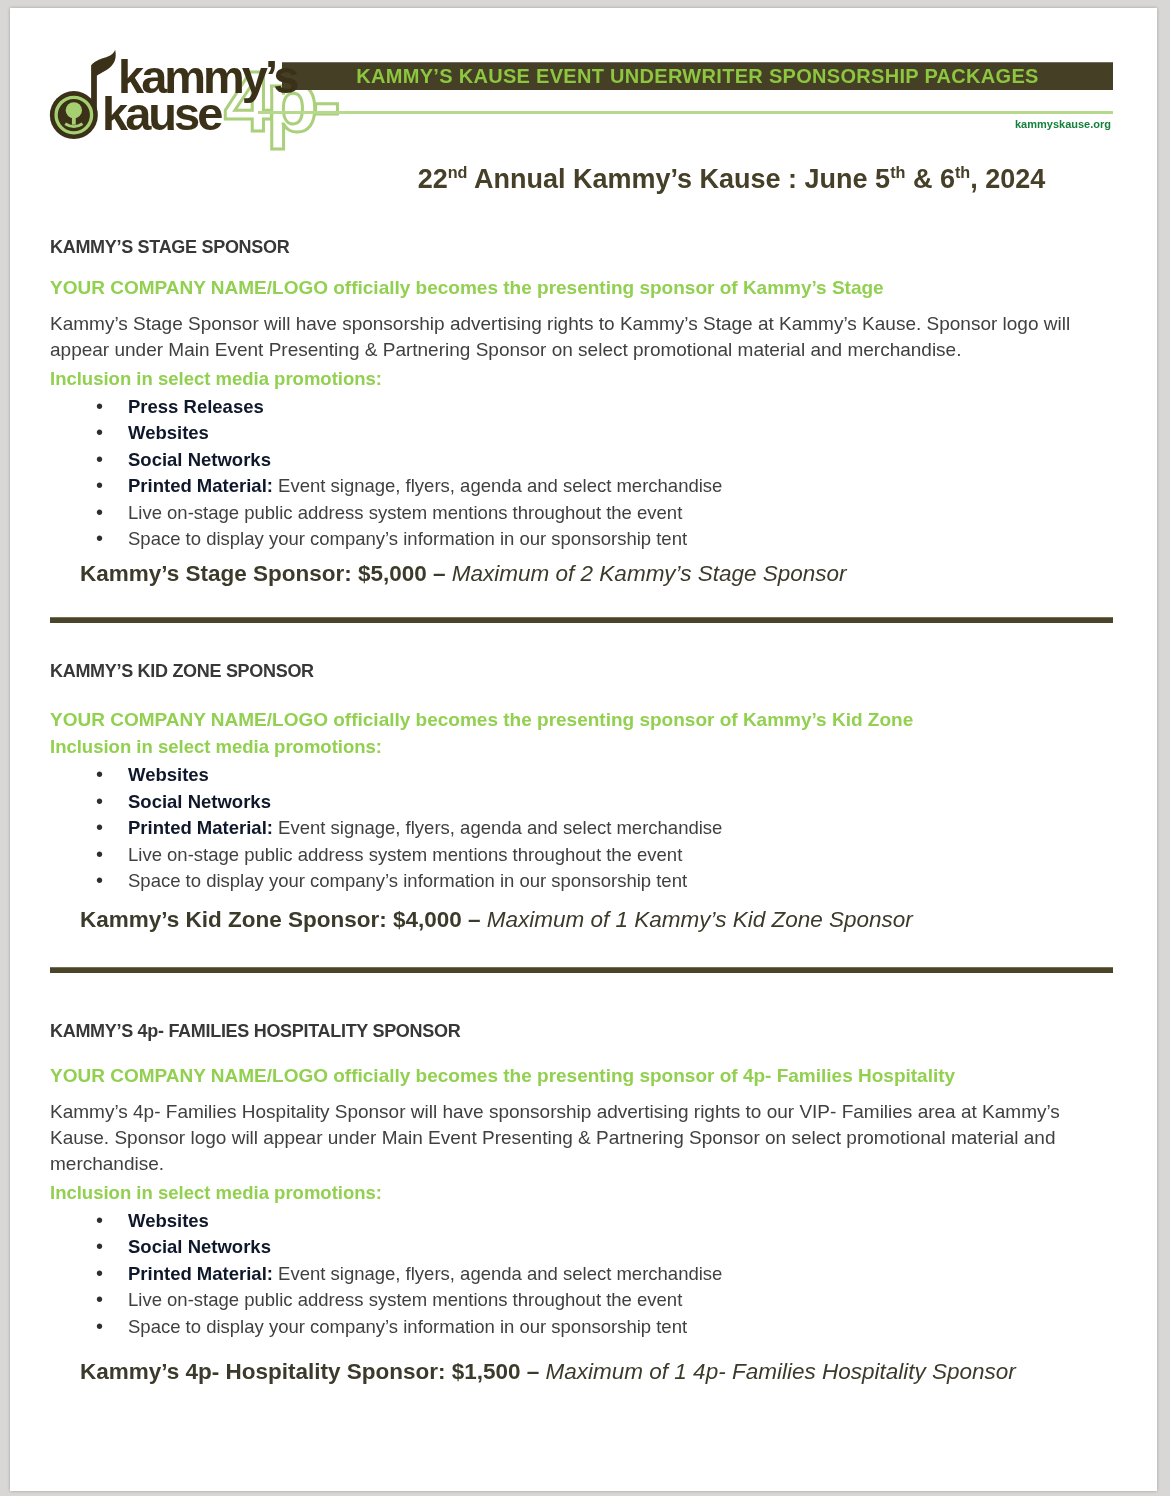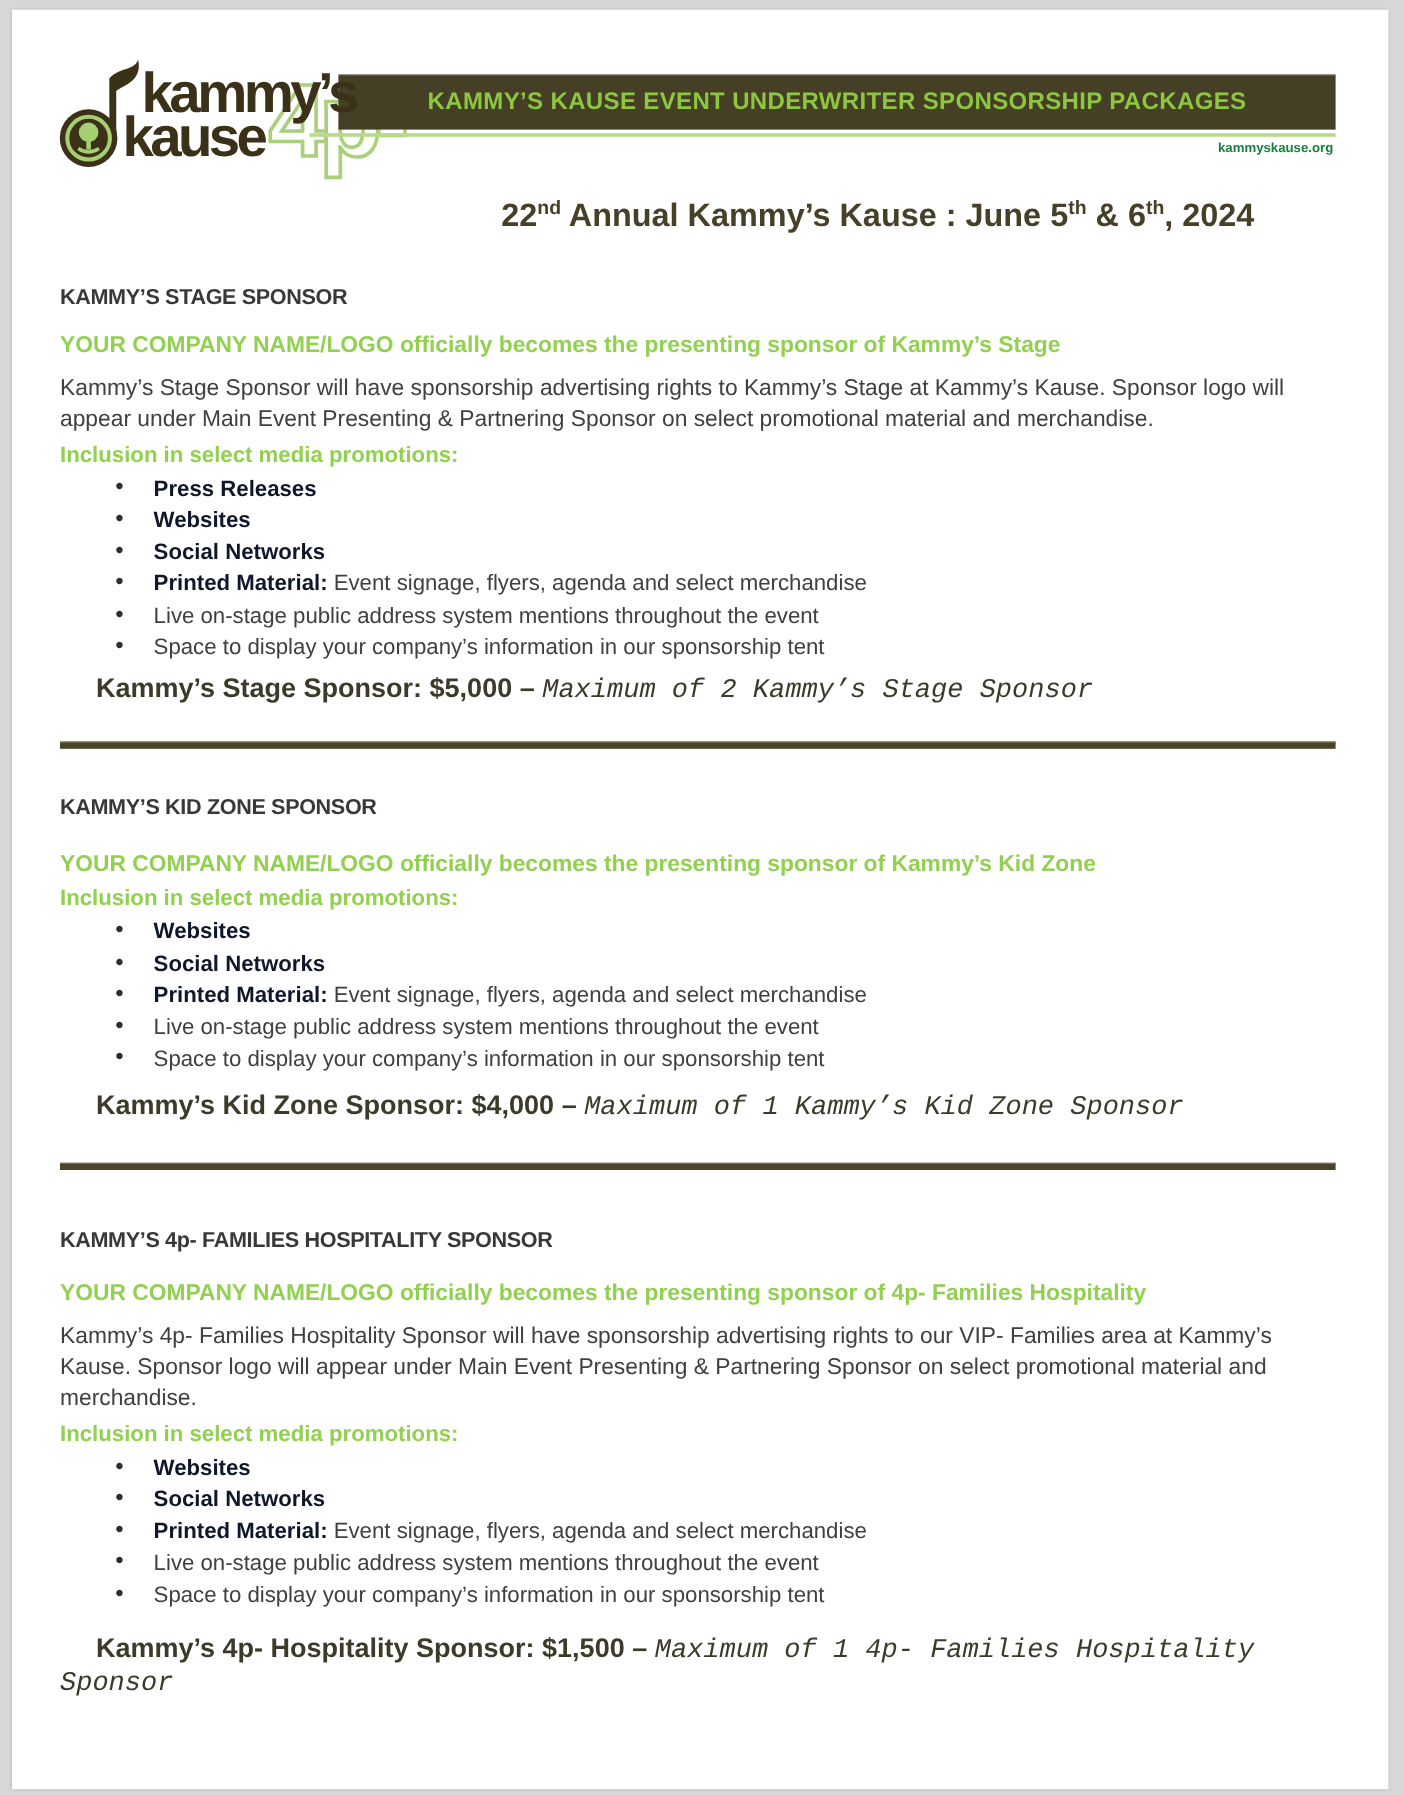--- a/index.html
+++ b/index.html
@@ -22,21 +22,21 @@
     -webkit-text-stroke:3px #abd07c;
   }
   .logo-icon{position:absolute;left:0;top:2px;z-index:1;}
   .logo-text{position:absolute;left:56px;top:16px;z-index:2;}
   .logo-line{
     font-weight:700;font-size:47px;line-height:37px;letter-spacing:-3px;
     color:#3a3118;text-transform:lowercase;
   }
   .logo-line.l1{margin-left:16px;}
   .banner{
-    position:absolute;left:232px;right:0;top:14px;height:46px;background:#453f26;
+    position:absolute;left:232px;right:0;top:14px;height:28px;background:#453f26;
     display:flex;align-items:center;justify-content:center;
     box-shadow:inset 0 1px 0 rgba(255,255,255,.25);
   }
   .banner-title{color:#8dc63f;font-weight:700;font-size:20px;letter-spacing:.3px;}
   .banner-underline{position:absolute;left:208px;right:0;top:63px;height:3px;background:#b7d98e;}
   .site-url{position:absolute;right:2px;top:70px;font-size:11px;font-weight:700;color:#15803d;}
 
   
   .event-title{
     margin-top:8px;text-align:center;padding-left:300px;
@@ -61,21 +61,21 @@
     position:relative;padding-left:78px;font-size:18.5px;line-height:20px;
     margin-bottom:6.5px;color:#404040;
   }
   ul.bullets li::before{
     content:"•";position:absolute;left:46px;top:-1px;color:#2e2e2e;font-size:20px;
   }
   .b-green{font-weight:700;color:#0f172a;}
   .b-dark{color:#404040;}
   .price-line{margin-top:12px;font-size:22.5px;color:#3c3a2a;}
   .price-bold{font-weight:700;margin-left:30px;}
-  .price-italic{font-style:italic;font-weight:500;font-family:Liberation Mono, monospace;}
+  .price-italic{font-style:italic;font-weight:500;}
   .sec2 .price-line{margin-top:16px;}
   .sec3 .price-line{margin-top:22px;}
   .divider{height:5px;background:#4a452a;border-top:1px solid #76714f;margin-top:30px;}
   .sec2-divider{margin-top:34px;}
 </style>
 </head>
 <body>
 
 <div class="page">
   <div class="content">

